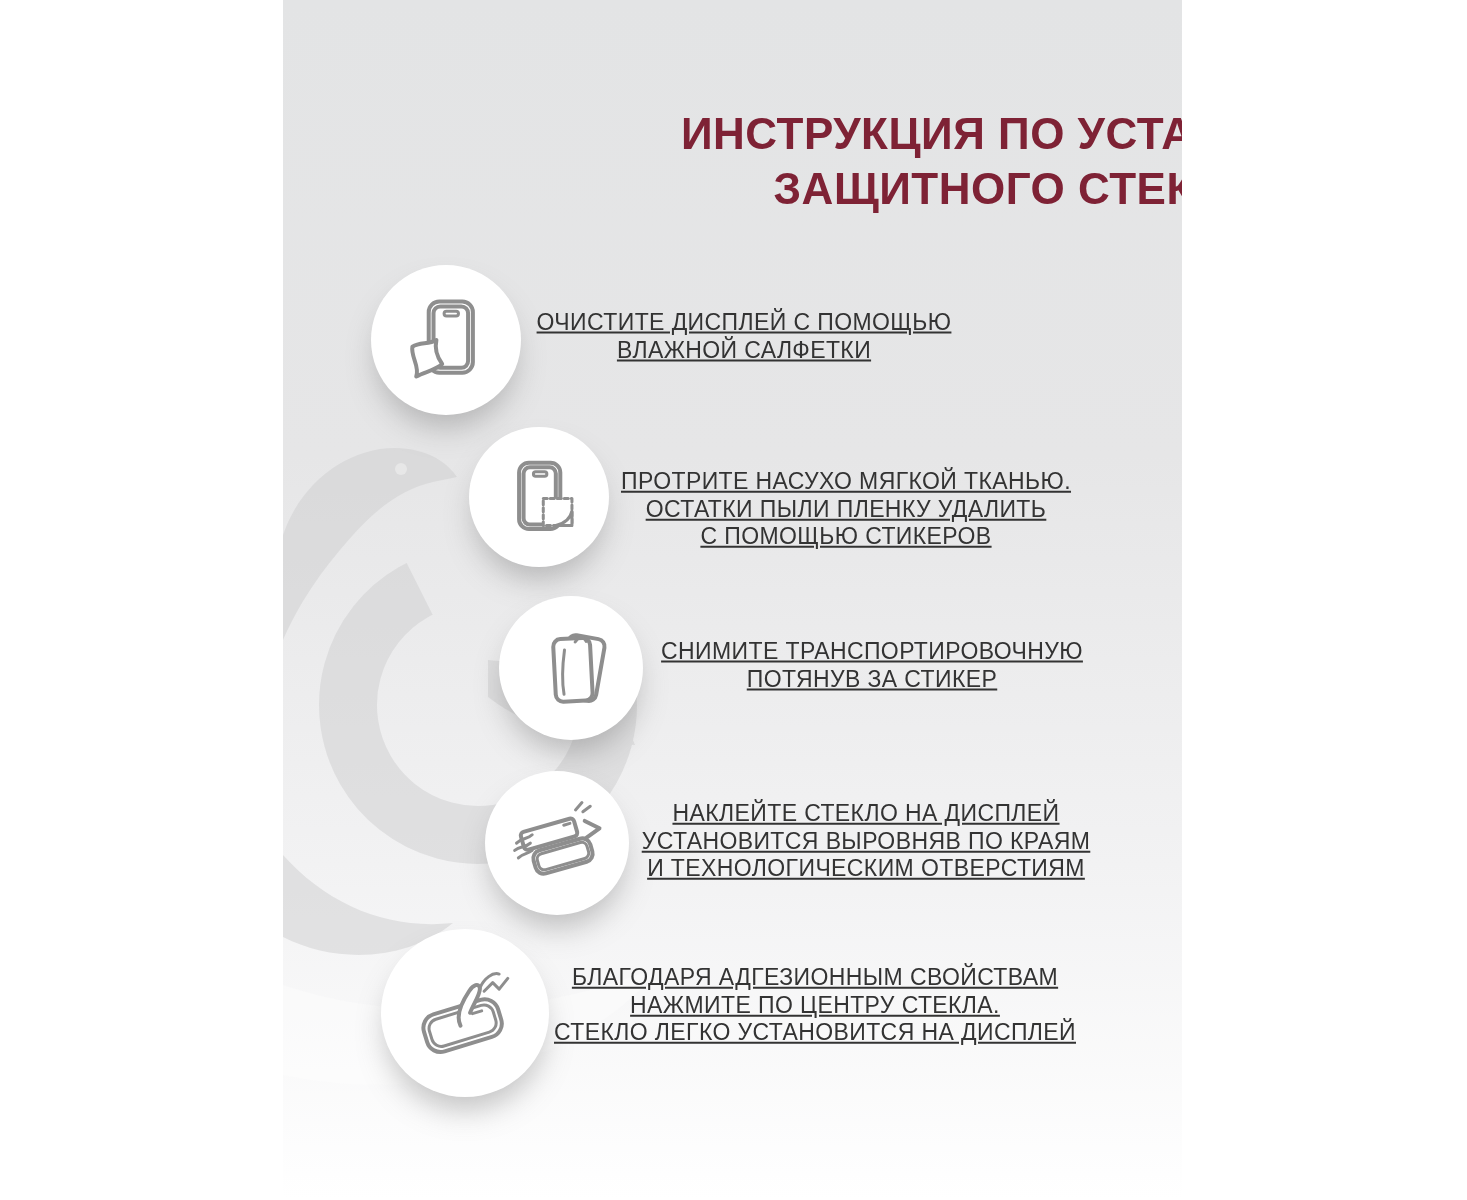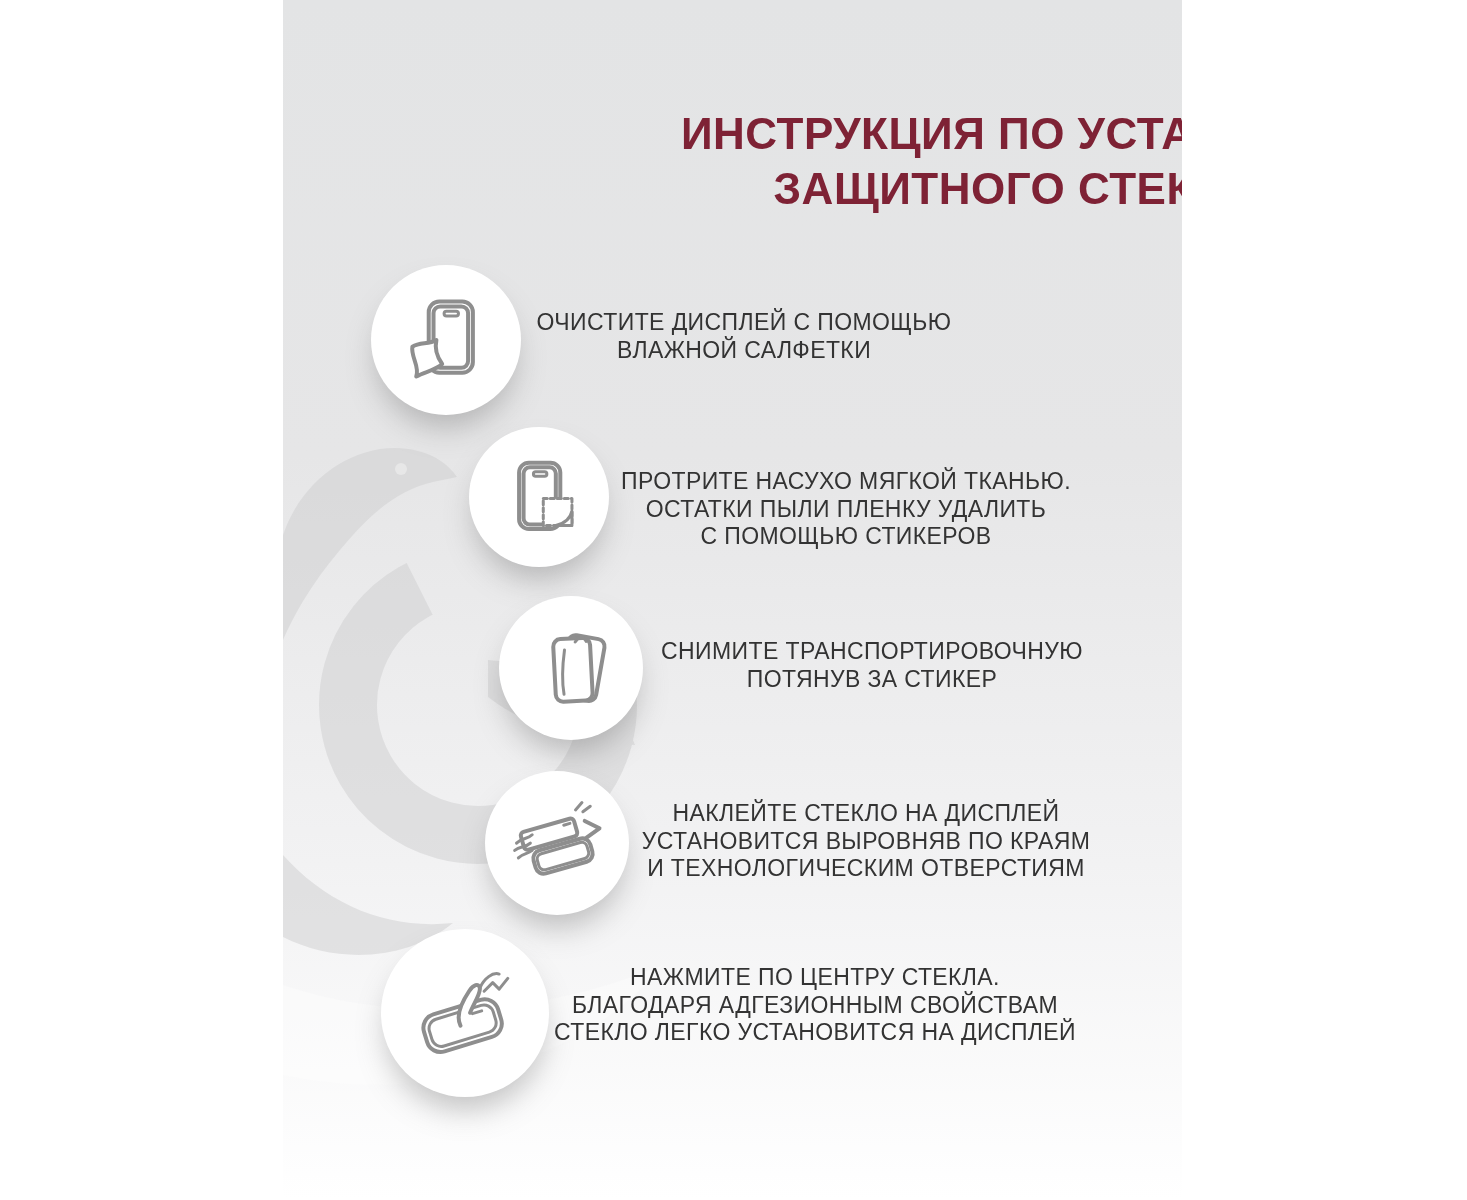--- a/index.html
+++ b/index.html
@@ -26,21 +26,21 @@
   .circle{
     position:absolute;border-radius:50%;background:#ffffff;
     box-shadow:0 18px 30px -6px rgba(104,104,104,0.40);
     display:flex;align-items:center;justify-content:center;
   }
   .circle svg{width:64%;height:64%;color:var(--icon_stroke);}
   .circle svg *{vector-effect:non-scaling-stroke;}
   .step-text{
     position:absolute;transform:translate(-50%,-50%);
     text-align:center;font-size:23px;line-height:27.5px;
-    letter-spacing:0.4px;color:var(--text_color);white-space:nowrap;
+    letter-spacing:0.4px;color:var(--text_color);white-space:nowrap;text-decoration:underline;
   }
   .step-text span{display:block;}
 </style>
 </head>
 <body>
 
 <div class="panel">
 
   <svg class="watermark" viewBox="0 0 445 760" aria-hidden="true">
     <g opacity="0.5" fill="#cfcfd0" stroke="none">
@@ -132,16 +132,16 @@
       <rect x="12" y="44" width="72" height="36" rx="13"></rect>
       <rect x="17" y="49" width="62" height="26" rx="9" stroke-width="3"></rect>
       <line x1="60" y1="54" x2="69" y2="54" stroke-width="3"></line>
     </g>
     <path d="M46,62 C42,54 46,42 54,30 C58,24 63,22 64,27 C65,32 58,42 55,50" fill="#ffffff"></path>
     <path d="M64,27 C68,18 76,12 82,14" stroke-width="3"></path>
     <path d="M68,30 L76,22 L82,28 L90,18" stroke-width="3"></path>
   </svg>
 </div>
 <div class="step-text" style="left:815px;top:1005px;">
+  <span>БЛАГОДАРЯ АДГЕЗИОННЫМ СВОЙСТВАМ</span>
   <span>НАЖМИТЕ ПО ЦЕНТРУ СТЕКЛА.</span>
-  <span>БЛАГОДАРЯ АДГЕЗИОННЫМ СВОЙСТВАМ</span>
   <span>СТЕКЛО ЛЕГКО УСТАНОВИТСЯ НА ДИСПЛЕЙ</span>
 </div>
 
 </body></html>

